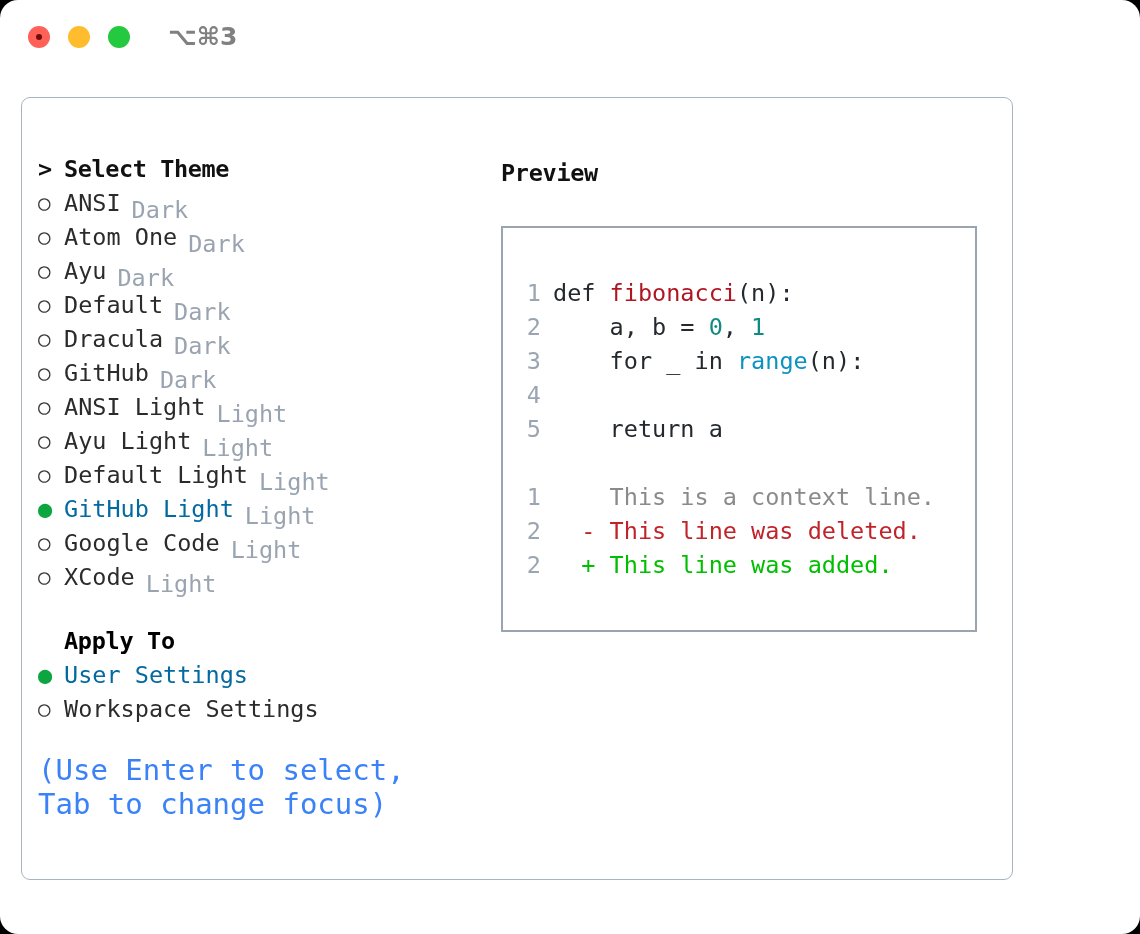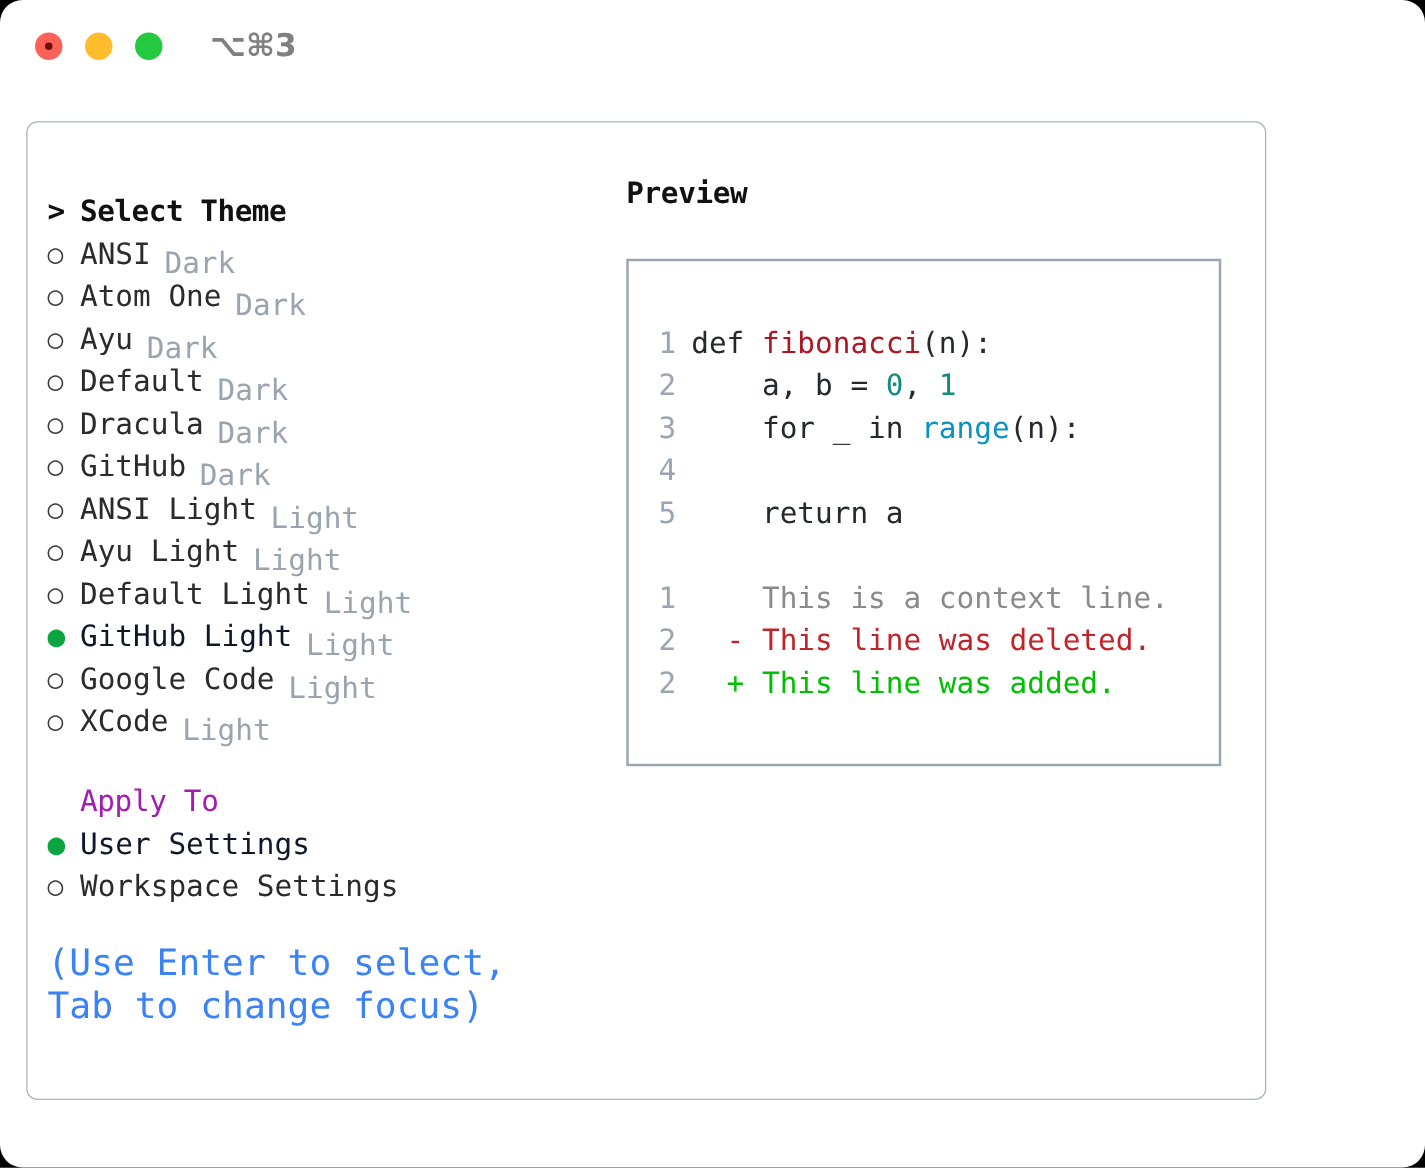--- a/index.html
+++ b/index.html
@@ -111,45 +111,45 @@
     font-weight: bold;
     color: #111111;
     letter-spacing: -0.4px;
   }
   .heading-row .marker { font-weight: bold; color: #111111; }
 
   .theme-name { color: #2b2b2b; text-align: center; }
   .theme-variant { color: #9aa4b0; margin-left: 11px; margin-top: 13px; }
 
   .row.selected .marker { color: #0ca53f; }
-  .row.selected .theme-name { color: #0f172a; }
+  .row.selected .theme-name { color: #0369a1; }
   .row .marker.unselected { color: #3a3a3a; font-size: 21px; }
 
   .section-gap { height: 30px; }
 
   .apply-heading {
-    color: #a21caf;
-    font-weight: normal;
+    color: #000000;
+    font-weight: bold;
     letter-spacing: -0.3px;
     text-align: right;
   }
 
   .hint {
     margin-top: 27px;
     width: 408px;
     font-size: 29px;
     line-height: 34px;
     color: #3b82f6;
   }
 
   
   .right-col {
     position: absolute;
     left: 479px;
-    top: 39px;
+    top: 58px;
   }
   .preview-title {
     font-size: 23.5px;
     font-weight: bold;
     color: #111111;
     letter-spacing: -0.3px;
     line-height: 34px;
   }
   .code-box {
     margin-top: 36px;

